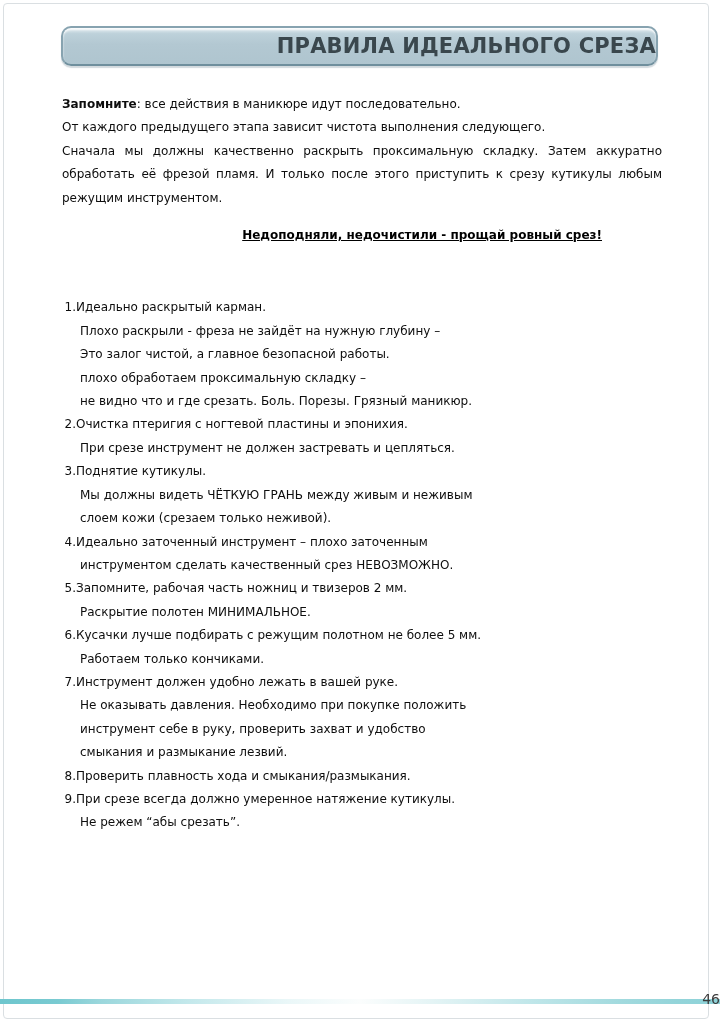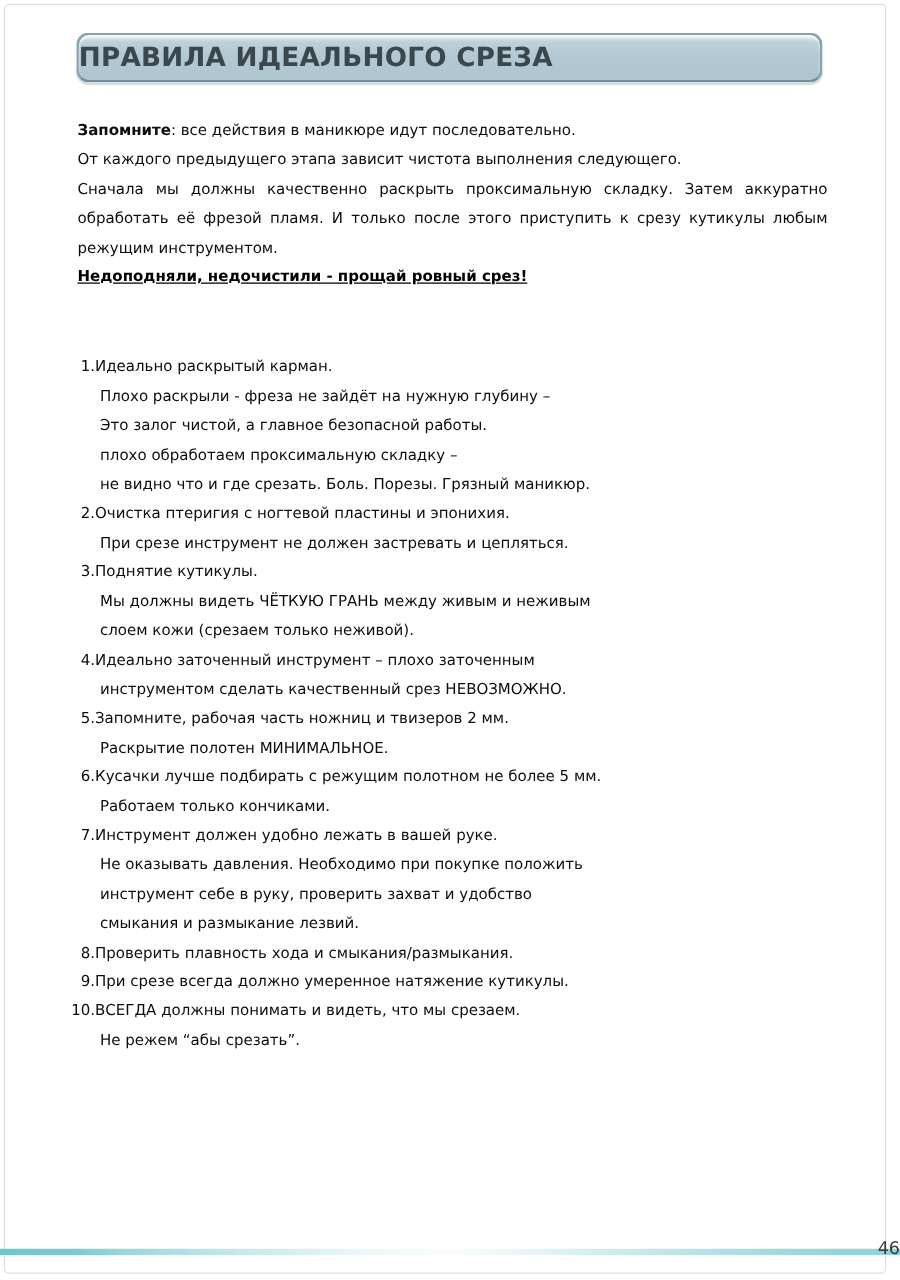--- a/index.html
+++ b/index.html
@@ -25,21 +25,21 @@
   }
   .title-box {
     position: absolute;
     left: 61px; top: 26px;
     width: 593px; height: 36px;
     background: linear-gradient(180deg, #e3edf1 0%, #bdd1da 16%, #b3c8d2 45%, #afc5cf 100%);
     border: 2px solid #87a3b0;
     border-bottom-color: #6f8f9d;
     border-radius: 10px;
     box-shadow: 0 2px 1px rgba(130,150,160,0.35), inset 0 2px 2px rgba(255,255,255,0.85);
-    text-align: left;
+    text-align: right;
   }
   .title-box .title-text {
     display: inline-block;
     line-height: 36px;
     font-size: 21px;
     font-weight: bold;
     letter-spacing: 0.2px;
     color: #3a474d;
   }
   .content {
@@ -47,21 +47,22 @@
     left: 62px; top: 93px;
     width: 600px;
     font-size: 12px;
     line-height: 23.4px;
   }
   .intro {
     margin: 0;
     text-align: justify;
   }
   .slogan-wrap {
-    text-align: left;
+    margin-top: 14px;
+    text-align: right;
     padding-right: 60px;
   }
   .slogan {
     font-weight: bold;
     text-decoration: underline;
     color: #000000;
   }
   .rules {
     margin-top: 49px;
     margin-left: -14px;
@@ -157,21 +158,20 @@
           <div class="rule-cont">инструмент себе в руку, проверить захват и удобство</div>
           <div class="rule-cont">смыкания и размыкание лезвий.</div>
         </div>
         <div class="rule">
           <div class="rule-first"><span class="rule-num">8.</span><span>Проверить плавность хода и смыкания/размыкания.</span></div>
         </div>
         <div class="rule">
           <div class="rule-first"><span class="rule-num">9.</span><span>При срезе всегда должно умеренное натяжение кутикулы.</span></div>
         </div>
         <div class="rule">
-          <div class="rule-first"><span class="rule-num">10.</span><span>ВСЕГДА должны понимать и видеть, что мы срезаем.</span></div>
           <div class="rule-cont">Не режем “абы срезать”.</div>
         </div>
       </div>
 
   </div>
 
   <div class="footer-line"></div>
   <div class="page-number">46</div>
 
 </div>

